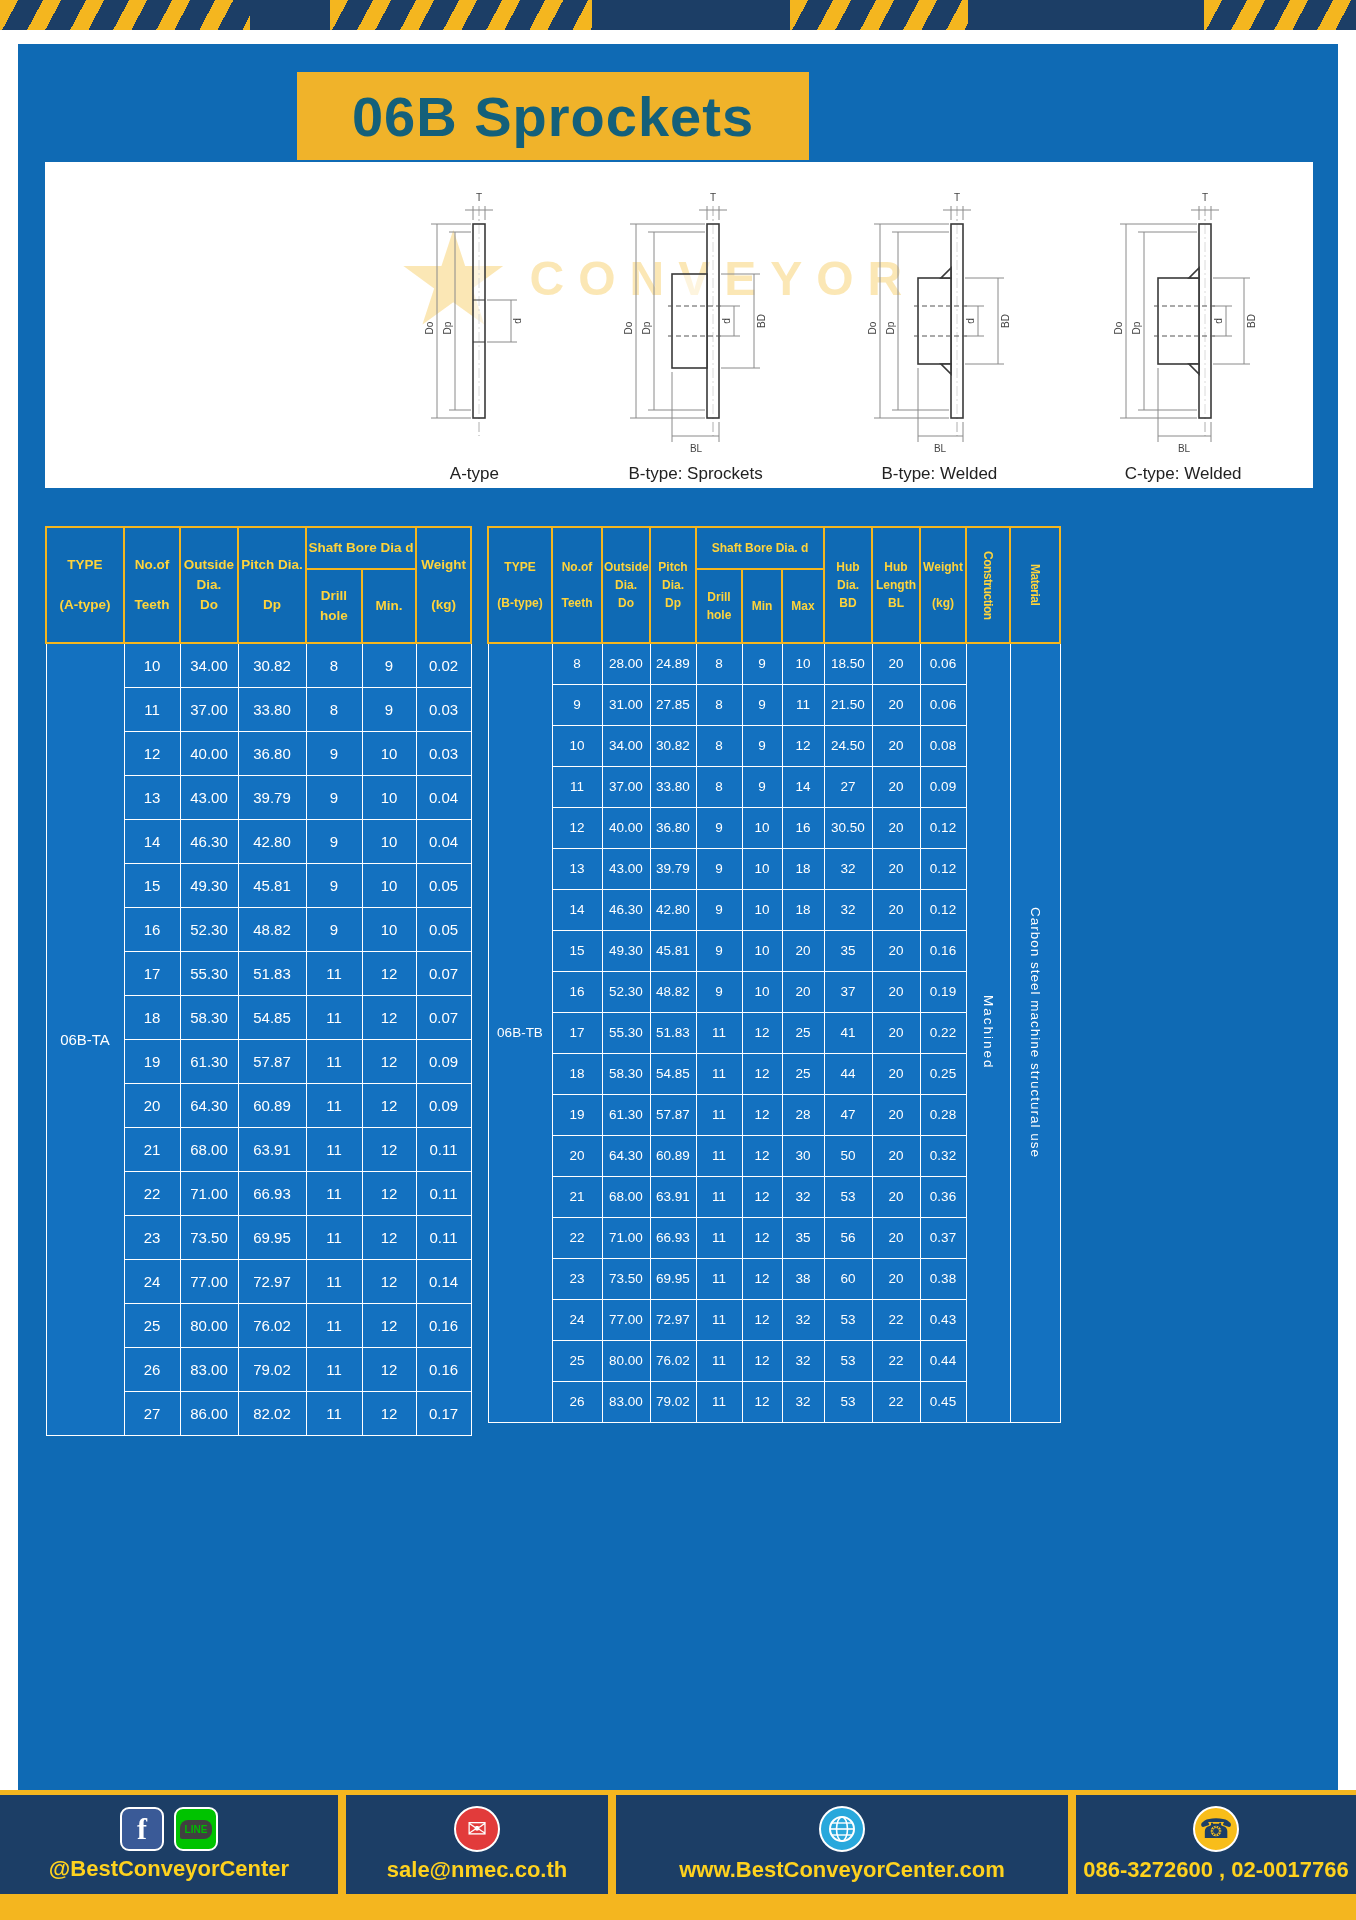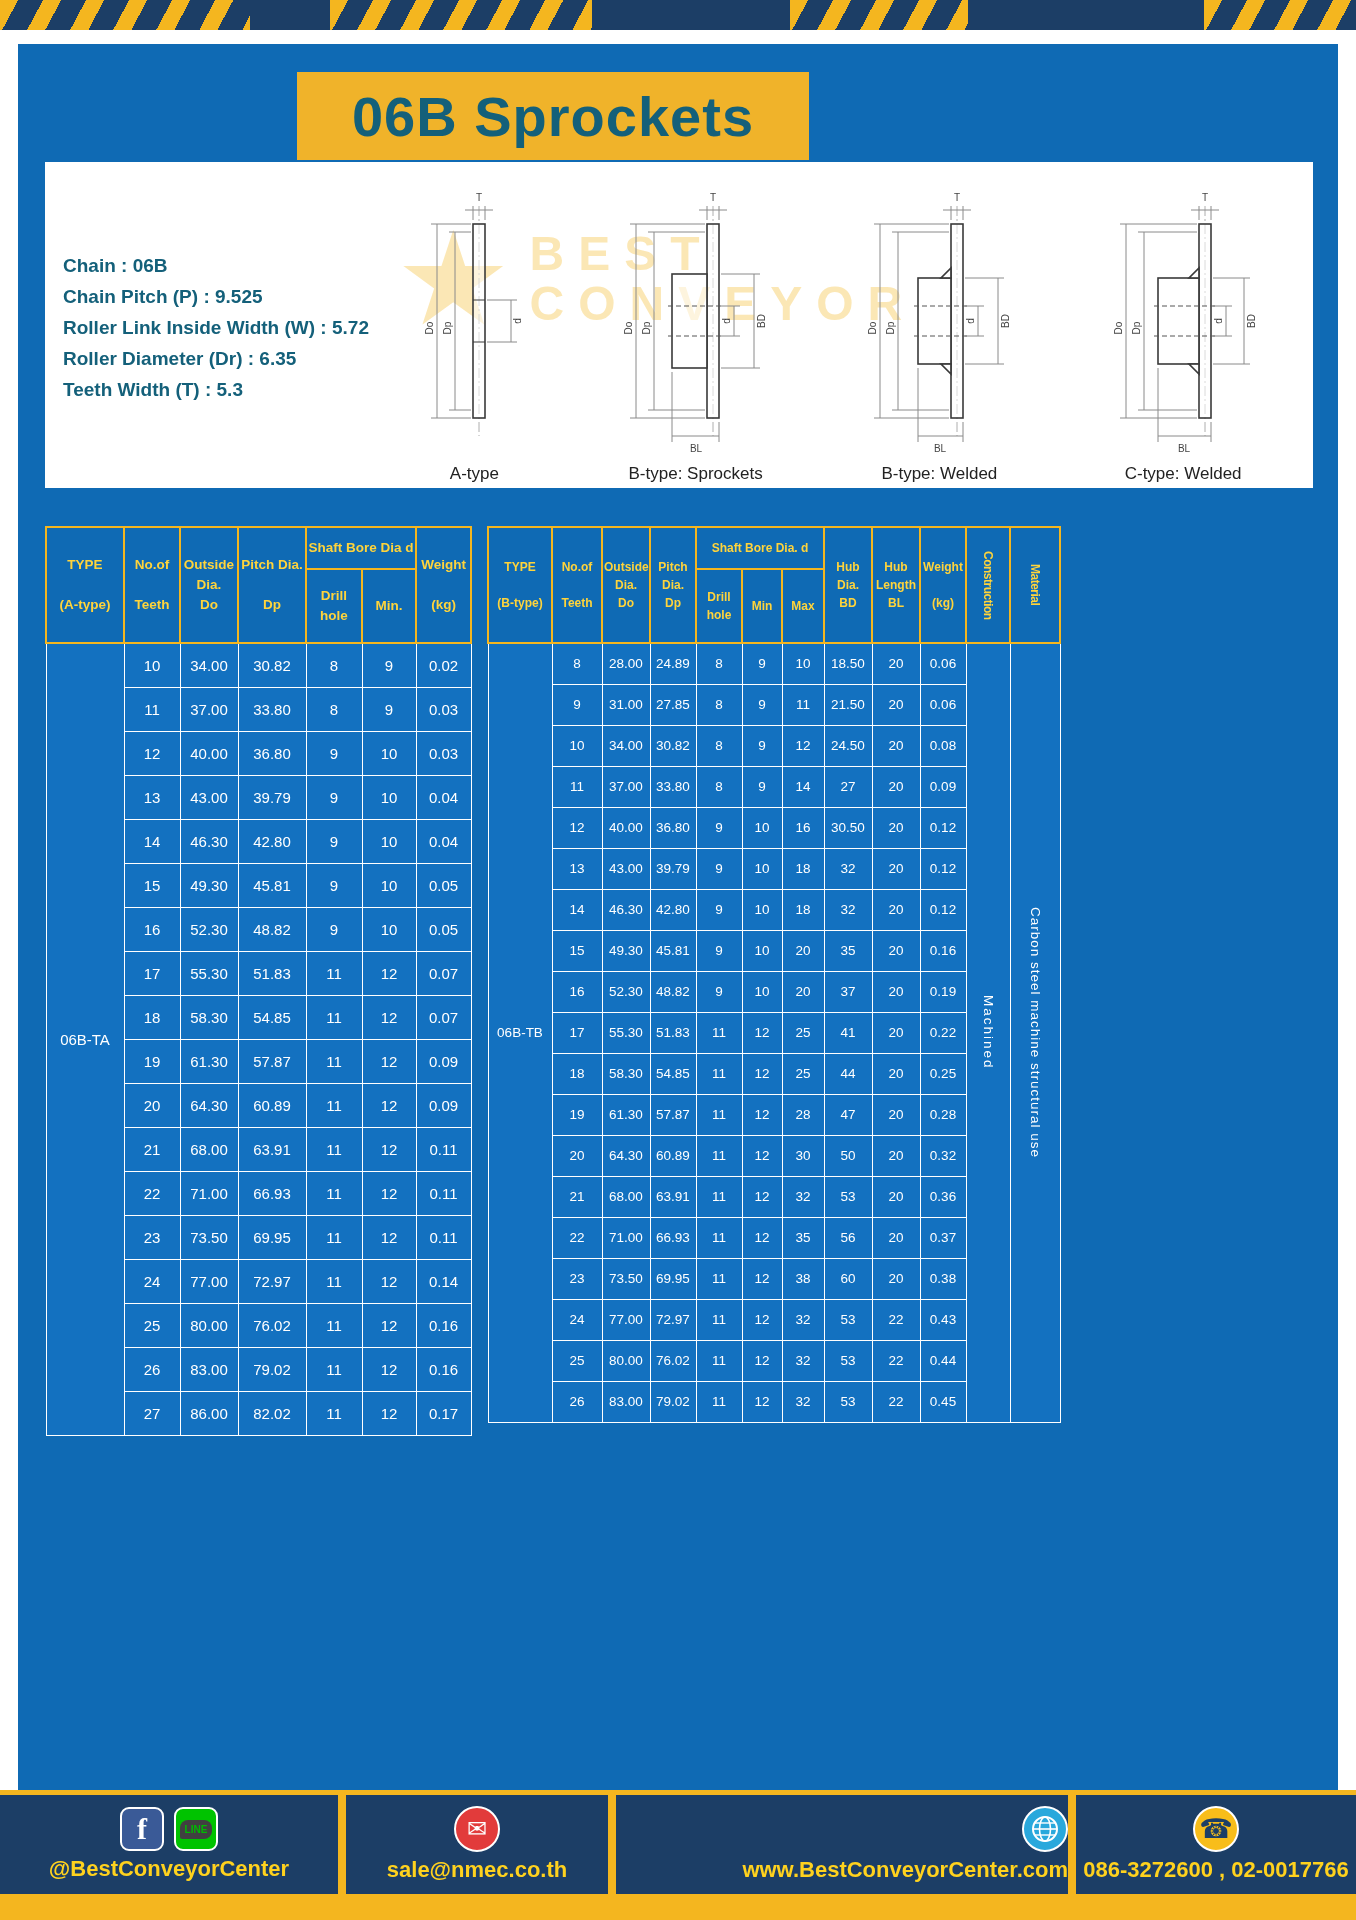--- a/index.html
+++ b/index.html
@@ -56,21 +56,21 @@
   table.tb td { height:41px; font-size:13.5px; }
   td.type-cell { font-size:15px; }
   th.vhead { writing-mode:vertical-rl; text-orientation:mixed; font-size:10.5px; letter-spacing:-0.5px; }
   td.vcell { writing-mode:vertical-rl; text-orientation:mixed; font-size:13px; letter-spacing:2px; }
   td.material-cell { letter-spacing:1px; }
 
   
   .footer { position:absolute; left:0; bottom:0; width:1356px; z-index:5; }
   .footer-main { display:flex; align-items:stretch; background:#1C3E66; height:104px; border-top:5px solid #F4B61F; }
   .fsec { display:flex; flex-direction:column; align-items:center; justify-content:center; gap:5px; }
-  .fsec1{width:338px;} .fsec2{width:262px;} .fsec3{width:452px;align-items:flex-end;} .fsec4{width:280px;}
+  .fsec1{width:338px;} .fsec2{width:262px;} .fsec3{width:452px;} .fsec4{width:280px;}
   .fbar { width:8px; background:#F4B61F; }
   .ftext { color:#FFD21E; font-weight:bold; font-size:22px; }
   .ficons { display:flex; gap:10px; align-items:center; }
   .sqicon { width:44px; height:44px; border-radius:9px; border:2.5px solid #ffffff;
     display:flex; align-items:center; justify-content:center; }
   .fb { background:#3A5A97; color:#ffffff; font-family:"Liberation Serif",serif; font-weight:bold; font-size:30px; }
   .ln { background:#00C300; }
   .line-bubble { background:#404040; color:#00B900; font-weight:bold; font-size:10px; padding:4px 5px;
     border-radius:8px 8px 8px 2px; }
   .cicon { width:46px; height:46px; border-radius:50%; border:2.5px solid #ffffff;
@@ -94,32 +94,24 @@
   <div class="blue-panel">
 
     <div class="title-banner">
       <h1>06B Sprockets</h1>
     </div>
 
     <div class="spec-panel">
       <div class="watermark">
         <div class="wm-star">★</div>
         <div class="wm-lines">
-          <div>BEST</div>
           <div>CONVEYOR</div>
         </div>
       </div>
 
-      <div class="spec-text">
-          <div>Chain : 06B</div>
-          <div>Chain Pitch (P) : 9.525</div>
-          <div>Roller Link Inside Width (W) : 5.72</div>
-          <div>Roller Diameter (Dr) : 6.35</div>
-          <div>Teeth Width (T) : 5.3</div>
-        </div>
 
       <div class="drawings">
 
         <figure class="fig">
           <svg width="130" height="272" viewBox="0 0 130 272">
             <line class="cl" x1="70" y1="16" x2="70" y2="246"></line>
             <rect class="part" x="64" y="34" width="12" height="194"></rect>
             <line class="thin" x1="64" y1="110" x2="76" y2="110"></line>
             <line class="thin" x1="64" y1="152" x2="76" y2="152"></line>
             <line class="dim" x1="64" y1="30" x2="64" y2="16"></line>

